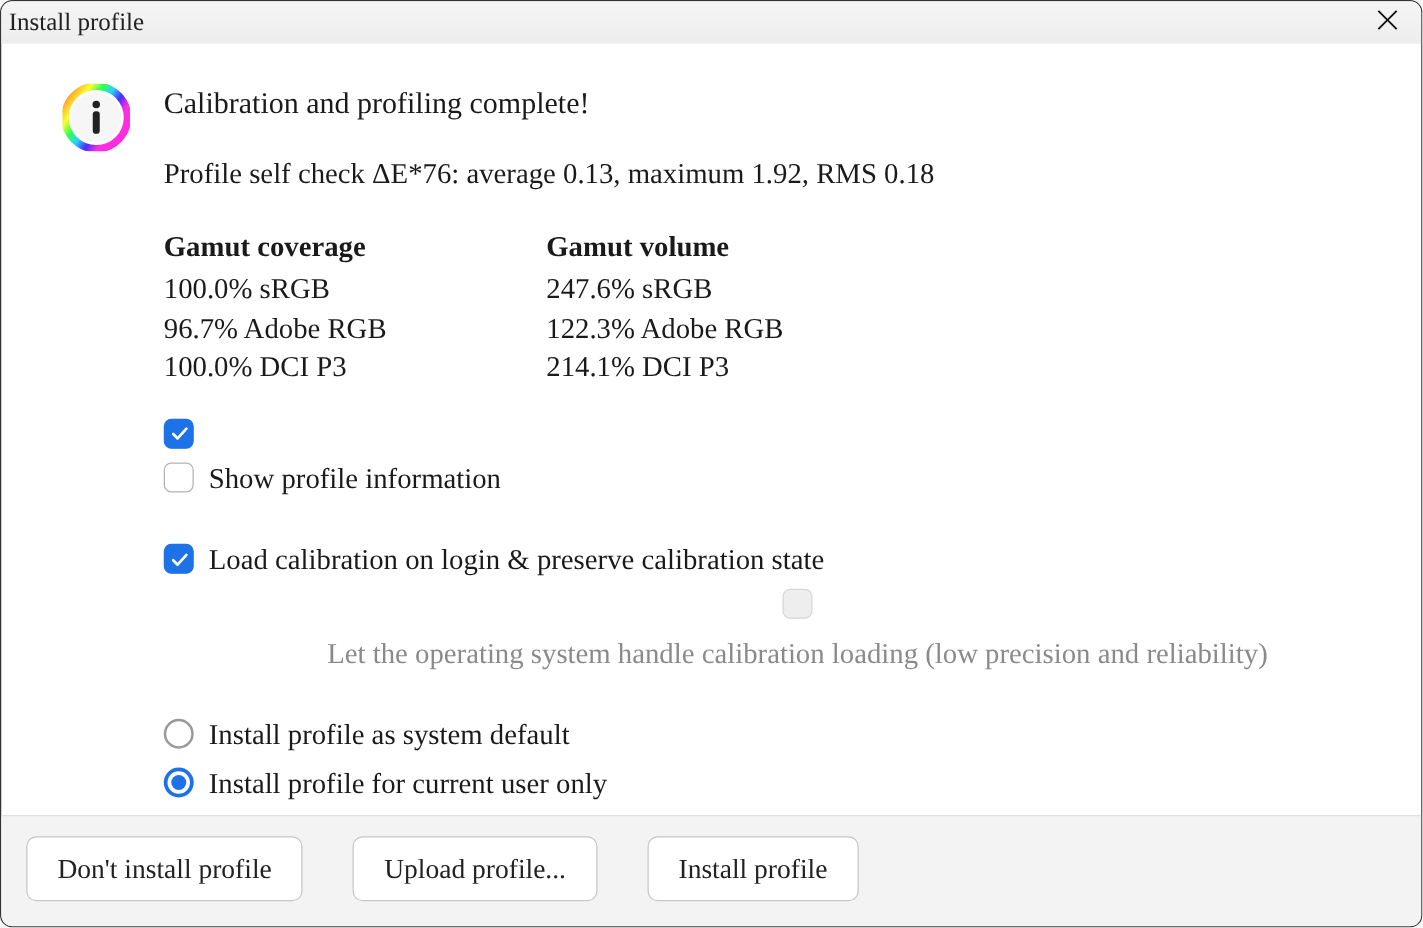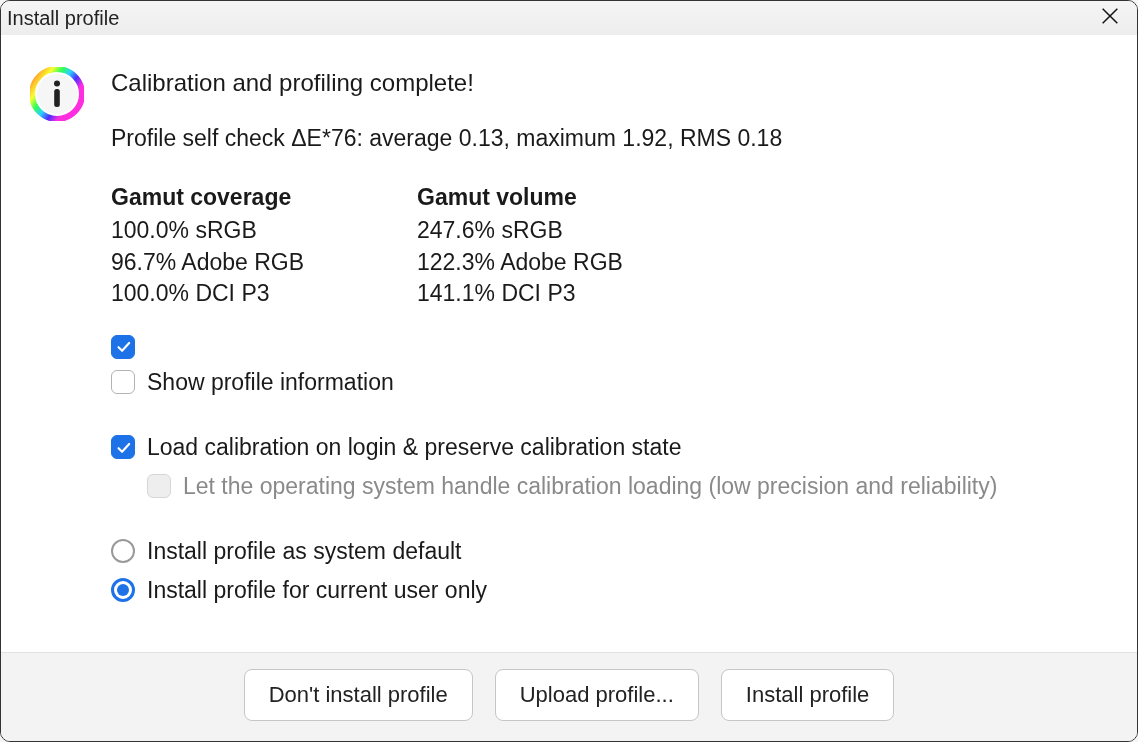--- a/index.html
+++ b/index.html
@@ -15,20 +15,21 @@
     }
     .window {
       width: 1138px;
       height: 742px;
       background: #ffffff;
       border: 1px solid #333;
       border-radius: 10px;
       overflow: hidden;
       display: flex;
       flex-direction: column;
+      font-family: Liberation Serif, serif;
     }
     .titlebar {
       display: flex;
       justify-content: space-between;
       align-items: center;
       padding: 2px 8px 2px 6px;
       background: linear-gradient(#f5f5f5,#ededed);
       
     }
     .titlebar-title {
@@ -46,20 +47,21 @@
     .close-btn svg {
       width: 22px;
       height: 22px;
     }
     .content {
       flex: 1;
       display: flex;
       padding: 32px 28px 10px 28px;
       gap: 26px;
       overflow: hidden;
+      margin-left: 20px;
     }
     .icon-col {
       flex-shrink: 0;
       width: 56px;
       display: flex;
       justify-content: center;
     }
     .info-icon-wrap {
       width: 54px;
       height: 54px;
@@ -93,20 +95,21 @@
       margin-top: 12px;
     }
     .option-row {
       display: flex;
       align-items: center;
       gap: 12px;
       padding: 4px 0;
     }
     .option-row.indent {
       padding-left: 36px;
+      flex-direction: column;
     }
     .chk {
       width: 24px;
       height: 24px;
       border-radius: 6px;
       border: 1.5px solid #b3b3b3;
       background: #fff;
       display: flex;
       align-items: center;
       justify-content: center;
@@ -155,22 +158,22 @@
       font-size: 23px;
     }
     .spacer {
       height: 14px;
     }
     .footer {
       background: #f3f3f3;
       border-top: 1px solid #e1e1e1;
       padding: 16px 20px 20px 20px;
       display: flex;
-      justify-content: center;
-      gap: 22px;
+      justify-content: flex-start;
+      gap: 40px;
     }
     .btn {
       font-size: 22px;
       padding: 12px 24px;
       border-radius: 8px;
       border: 1px solid #c6c6c6;
       background: #ffffff;
       color: #222;
       cursor: pointer;
       font-family: inherit;
@@ -224,21 +227,21 @@
         <div class="gamut-col">
           <div class="gamut-head">Gamut coverage</div>
           <div>100.0% sRGB</div>
           <div>96.7% Adobe RGB</div>
           <div>100.0% DCI P3</div>
         </div>
         <div class="gamut-col">
           <div class="gamut-head">Gamut volume</div>
           <div>247.6% sRGB</div>
           <div>122.3% Adobe RGB</div>
-          <div>141.1% DCI P3</div>
+          <div>214.1% DCI P3</div>
         </div>
       </div>
 
       <div class="option-block">
         <div class="option-row">
           <div class="chk checked">
             <svg viewBox="0 0 24 24" width="17" height="17" fill="none" stroke="#fff" stroke-width="3" stroke-linecap="round" stroke-linejoin="round">
                 <polyline points="5 13 10 18 20 7"></polyline>
               </svg>
           </div>

